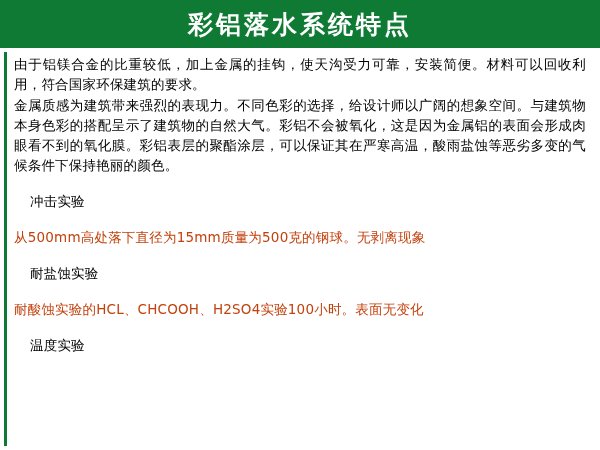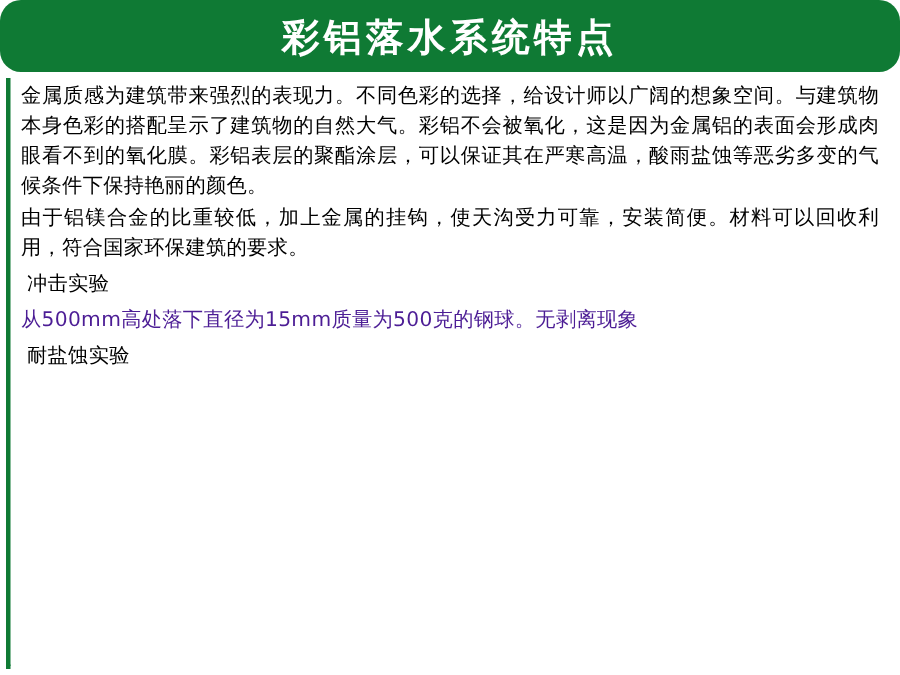--- a/index.html
+++ b/index.html
@@ -24,21 +24,20 @@
   .title-banner {
     position: absolute;
     left: 0;
     top: 0;
     width: 600px;
     height: 48px;
     background: #0f7a34;
     display: flex;
     align-items: center;
     justify-content: center;
-    border-radius: 14px;
   }
   .title-text {
     color: #ffffff;
     font-size: 25px;
     font-weight: bold;
     letter-spacing: 3px;
     font-family: "DejaVu Serif", "Liberation Serif", serif;
     white-space: nowrap;
   }
   
@@ -59,27 +58,27 @@
     margin: 0 0 0 0;
     letter-spacing: 0.2px;
   }
   .para + .para {
     margin-top: 1px;
   }
   .heading {
     font-size: 13.5px;
     line-height: 20px;
     color: #000000;
-    margin: 4px;
+    margin: 16px;
     letter-spacing: 0.2px;
   }
   .line {
     font-size: 13.5px;
     line-height: 20px;
-    color: #4c1d95;
+    color: #c2410c;
     margin: 0;
     letter-spacing: 0.2px;
   }
   
   .left-bar {
     position: absolute;
     left: 4px;
     top: 52px;
     width: 3px;
     height: 392px;
@@ -105,30 +104,32 @@
 
   <div class="title-banner">
     <div class="title-text">彩铝落水系统特点</div>
   </div>
 
   <div class="left-bar"></div>
   <div class="corner-mark"></div>
 
   <div class="body-area">
 
+    <p class="para">由于铝镁合金的比重较低，加上金属的挂钩，使天沟受力可靠，安装简便。材料可以回收利用，符合国家环保建筑的要求。</p>
     <p class="para">金属质感为建筑带来强烈的表现力。不同色彩的选择，给设计师以广阔的想象空间。与建筑物本身色彩的搭配呈示了建筑物的自然大气。彩铝不会被氧化，这是因为金属铝的表面会形成肉眼看不到的氧化膜。彩铝表层的聚酯涂层，可以保证其在严寒高温，酸雨盐蚀等恶劣多变的气候条件下保持艳丽的颜色。</p>
-    <p class="para">由于铝镁合金的比重较低，加上金属的挂钩，使天沟受力可靠，安装简便。材料可以回收利用，符合国家环保建筑的要求。</p>
 
     <div class="section">
       <div class="heading">冲击实验</div>
       <div class="line">从500mm高处落下直径为15mm质量为500克的钢球。无剥离现象</div>
     </div>
 
 
     <div class="section">
       <div class="heading">耐盐蚀实验</div>
+      <div class="line">耐酸蚀实验的HCL、CHCOOH、H2SO4实验100小时。表面无变化</div>
     </div>
 
     <div class="section">
+      <div class="heading">温度实验</div>
     </div>
 
   </div>
 </div>
 
 </body></html>

